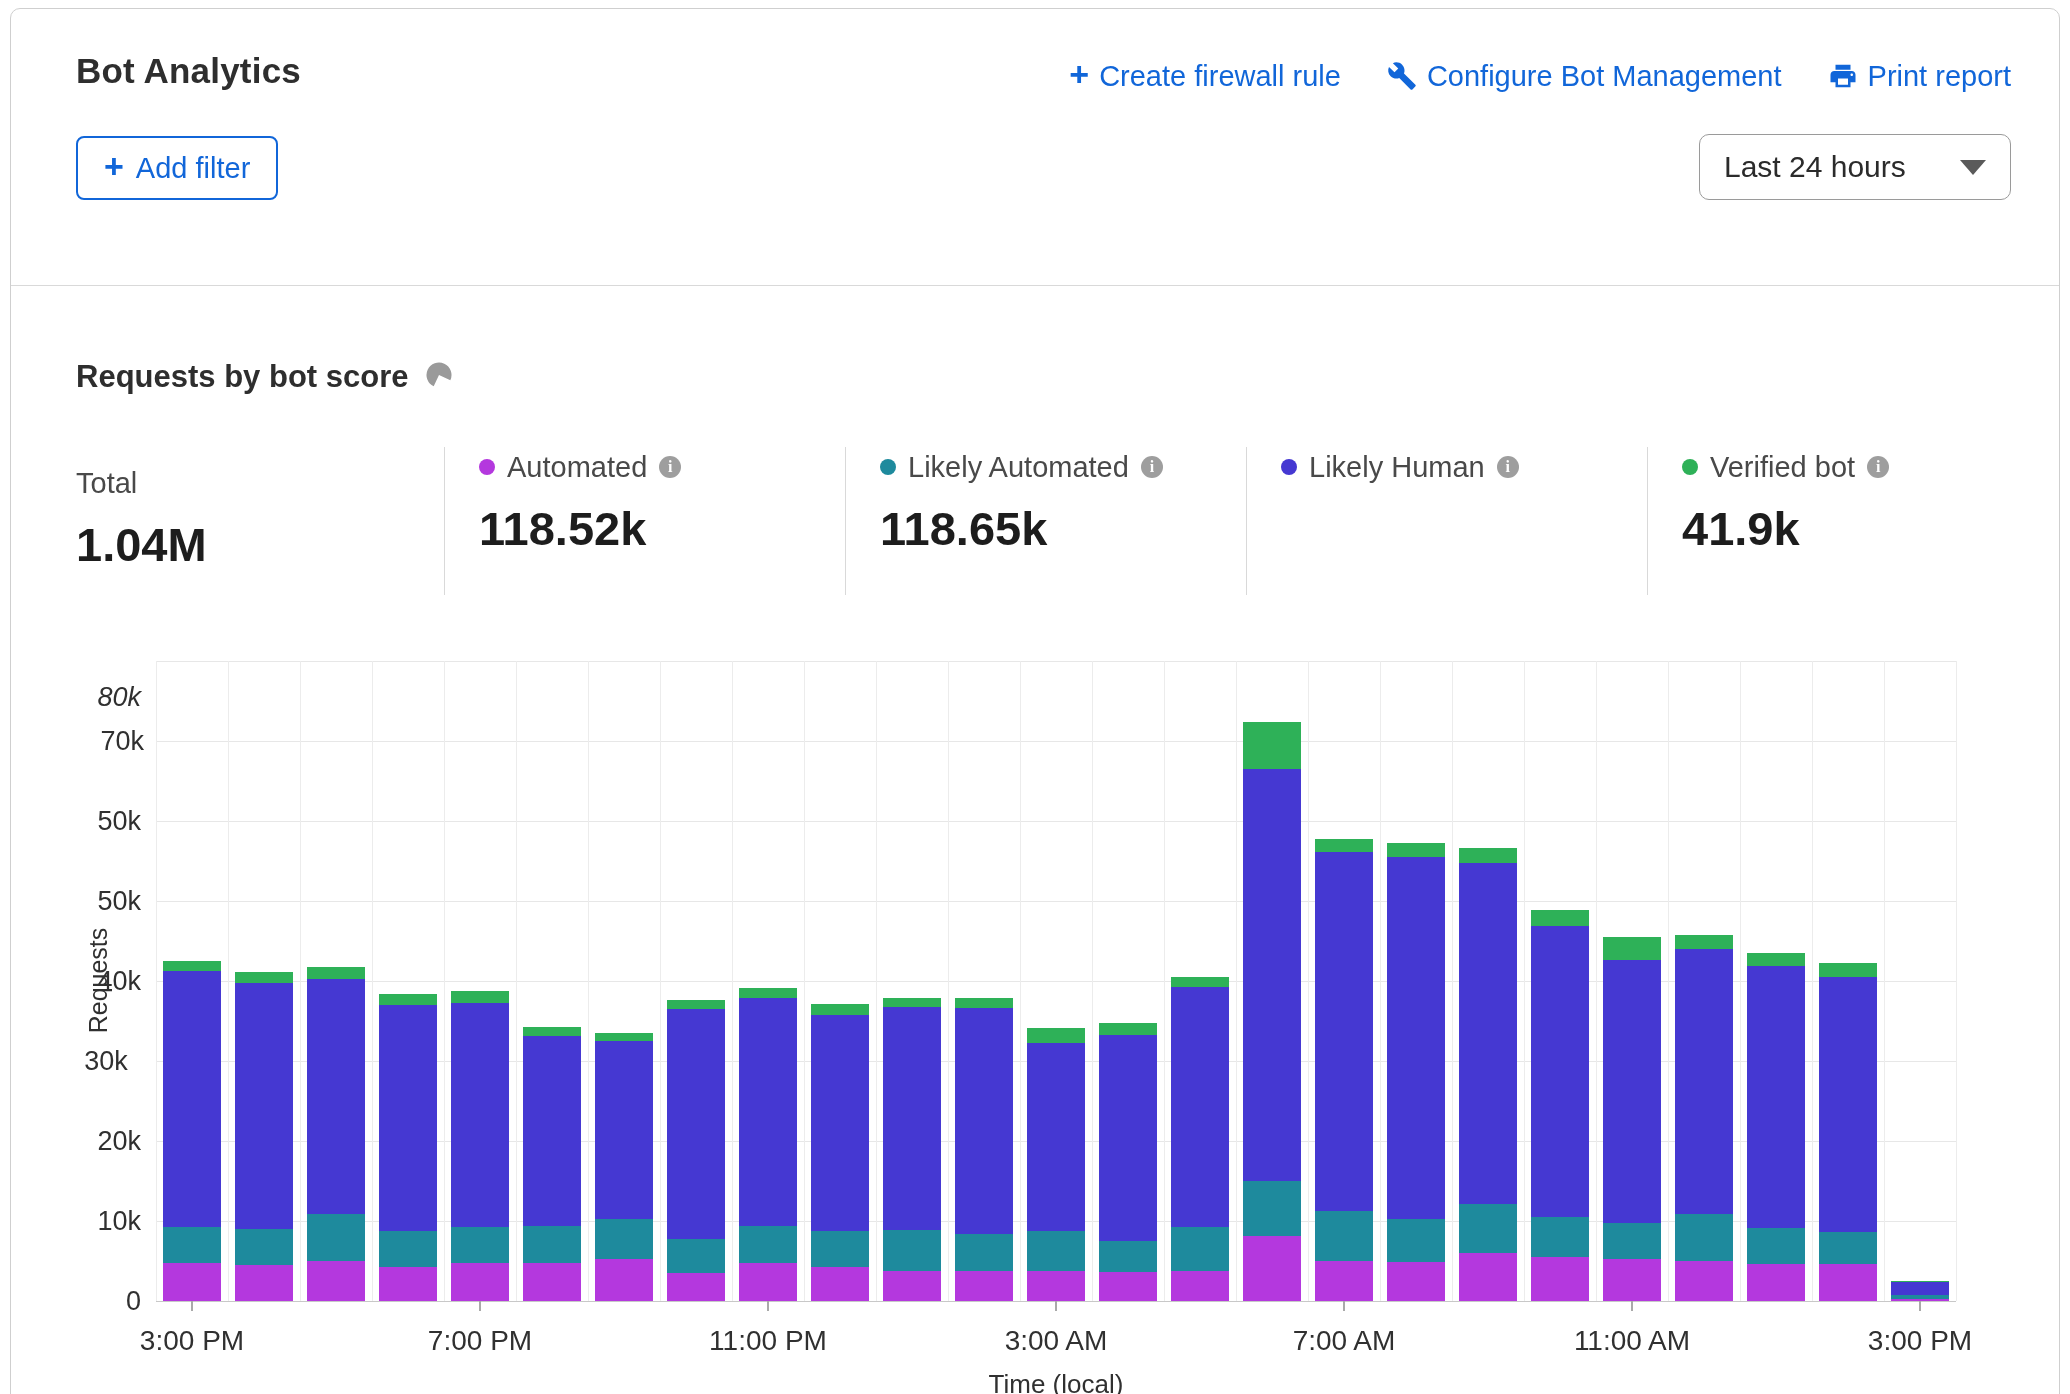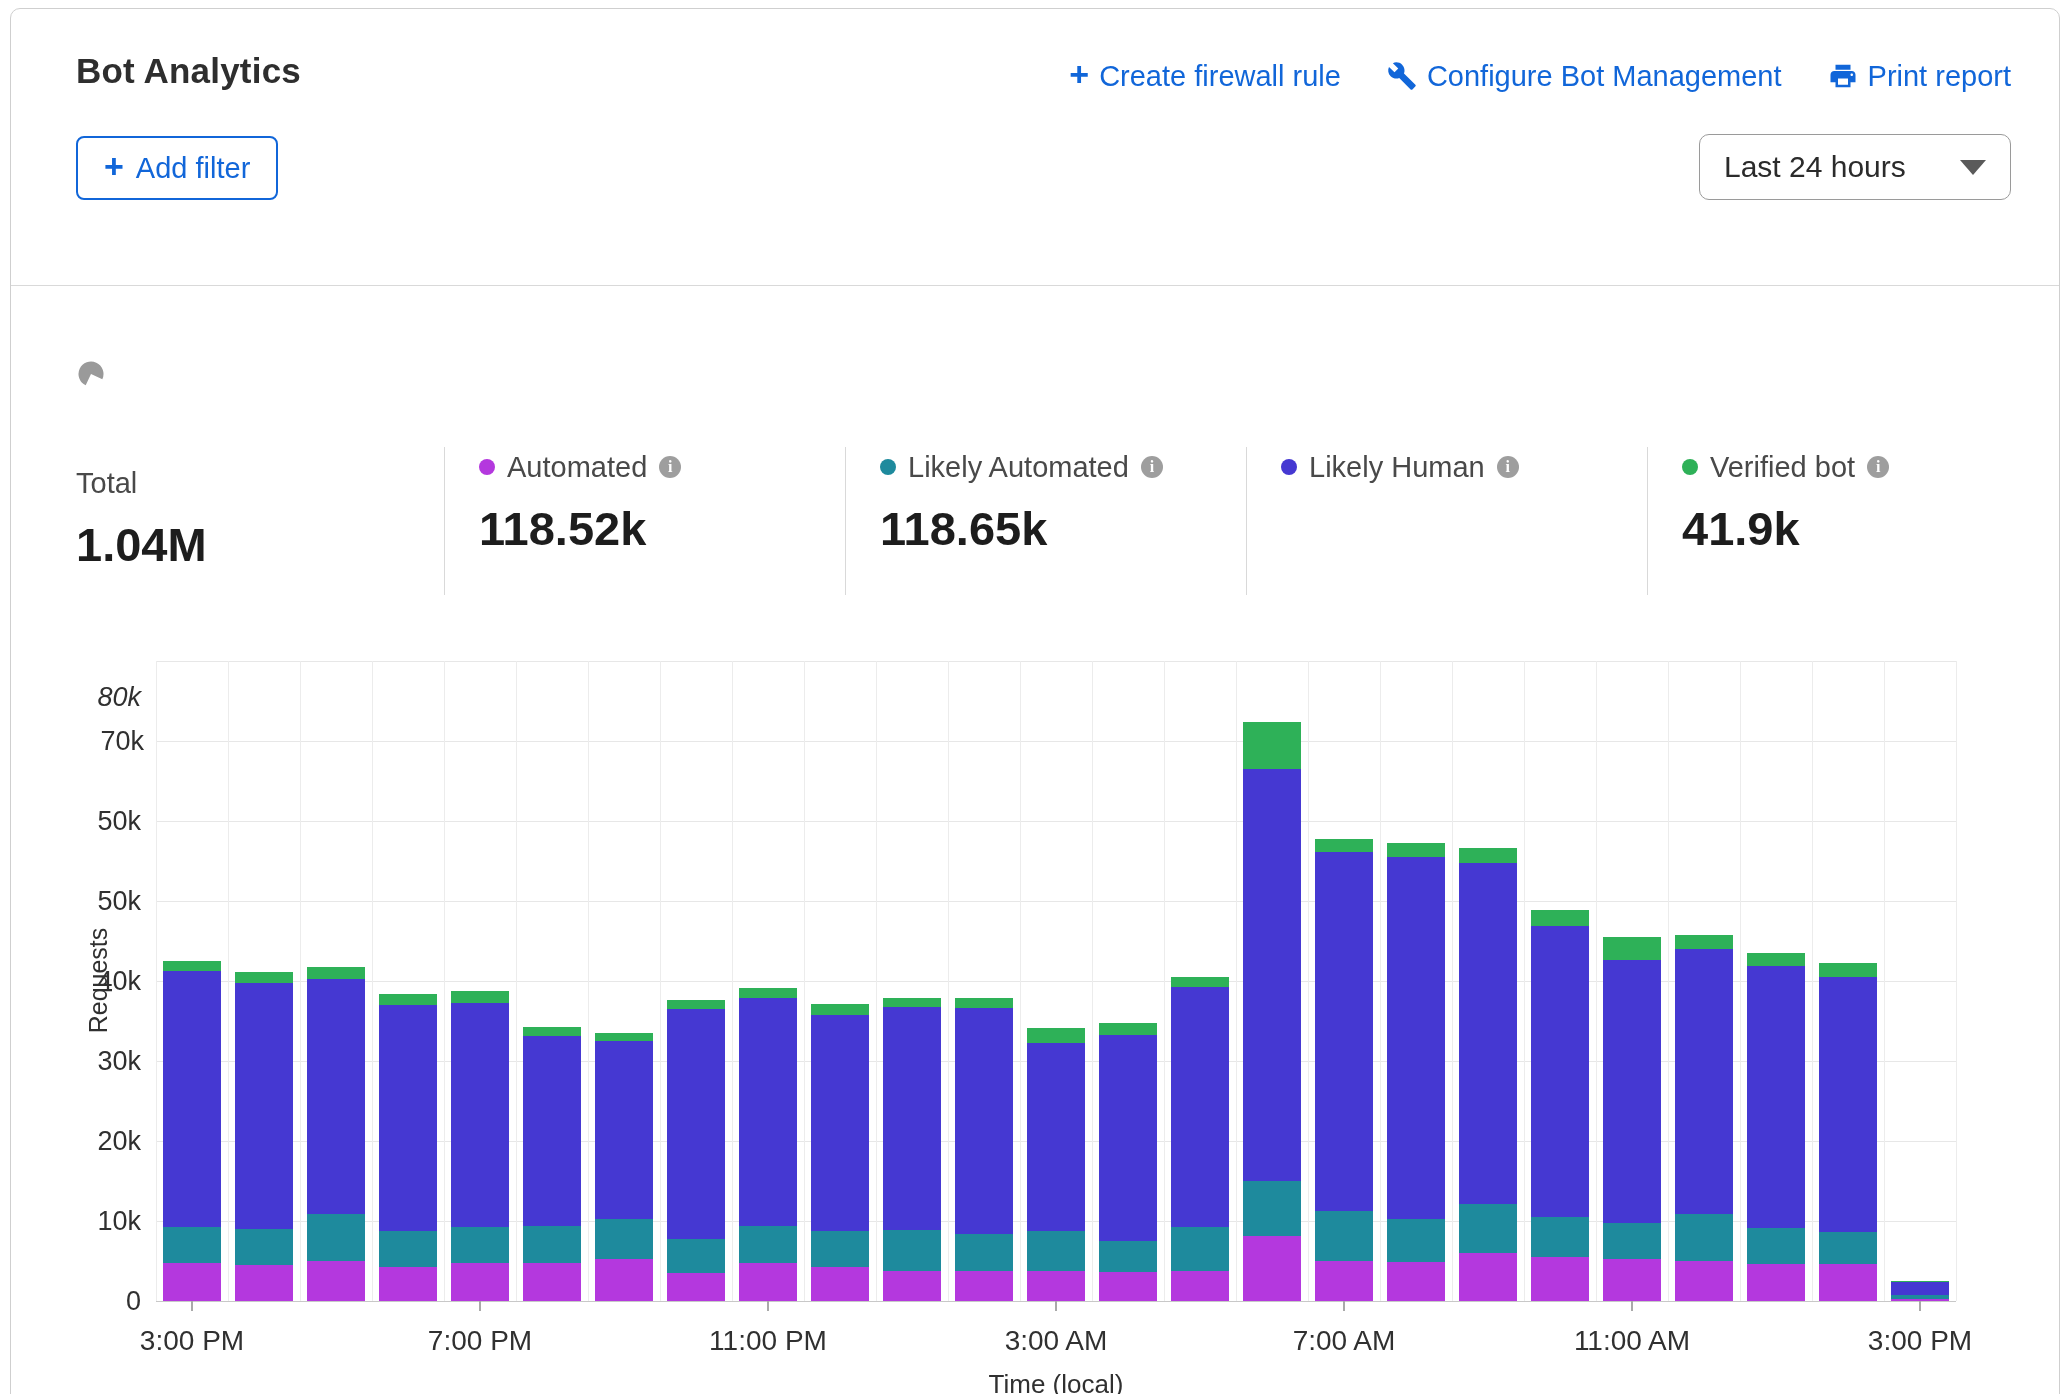--- a/index.html
+++ b/index.html
@@ -92,20 +92,21 @@
       <span>Add filter</span>
     </button>
 
     <div id="range-select">
       <span class="val">Last 24 hours</span>
       <span class="caret"></span>
     </div>
   </div>
 
   <div id="section-title-row">
+    <span id="section-title">Requests by bot score</span>
     <span>
       <svg width="30" height="30" viewBox="0 0 24 24">
           <path fill="#9a9a9a" d="M12 2a10 10 0 1 0 10 10H12z" transform="rotate(115 12 12)"></path>
           <path fill="#9a9a9a" d="M13.5 2.1V10.5H21.9A10 10 0 0 0 13.5 2.1z" transform="rotate(25 12 12) scale(0.92) translate(1,1)"></path>
         </svg>
     </span>
   </div>
 
   <div class="stat" style="left:65px;margin-top:16px;">
     <div class="lab-row">
@@ -150,21 +151,21 @@
   </div>
 
   <div id="chart">
       <div class="gridh zero" style="left: 145px; top: 1292px; width: 1800px;"></div>
       <div class="ylab" style="left: 60px; top: 1277px;">0</div>
       <div class="gridh" style="left: 145px; top: 1212px; width: 1800px;"></div>
       <div class="ylab" style="left: 60px; top: 1197px;">10k</div>
       <div class="gridh" style="left: 145px; top: 1132px; width: 1800px;"></div>
       <div class="ylab" style="left: 60px; top: 1117px;">20k</div>
       <div class="gridh" style="left: 145px; top: 1052px; width: 1800px;"></div>
-      <div class="ylab" style="left: 60px; top: 1037px;">30k</div>
+      <div class="ylab" style="left: 60px; top: 1037px; text-align: center;">30k</div>
       <div class="gridh" style="left: 145px; top: 972px; width: 1800px;"></div>
       <div class="ylab" style="left: 60px; top: 957px;">40k</div>
       <div class="gridh" style="left: 145px; top: 892px; width: 1800px;"></div>
       <div class="ylab" style="left: 60px; top: 877px;">50k</div>
       <div class="gridh" style="left: 145px; top: 812px; width: 1800px;"></div>
       <div class="ylab" style="left: 60px; top: 797px;">50k</div>
       <div class="gridh" style="left: 145px; top: 732px; width: 1800px;"></div>
       <div class="ylab" style="left: 63px; top: 717px;">70k</div>
       <div class="gridh" style="left: 145px; top: 652px; width: 1800px;"></div>
       <div class="ylab" style="left: 60px; top: 673px; font-style: italic;">80k</div>

